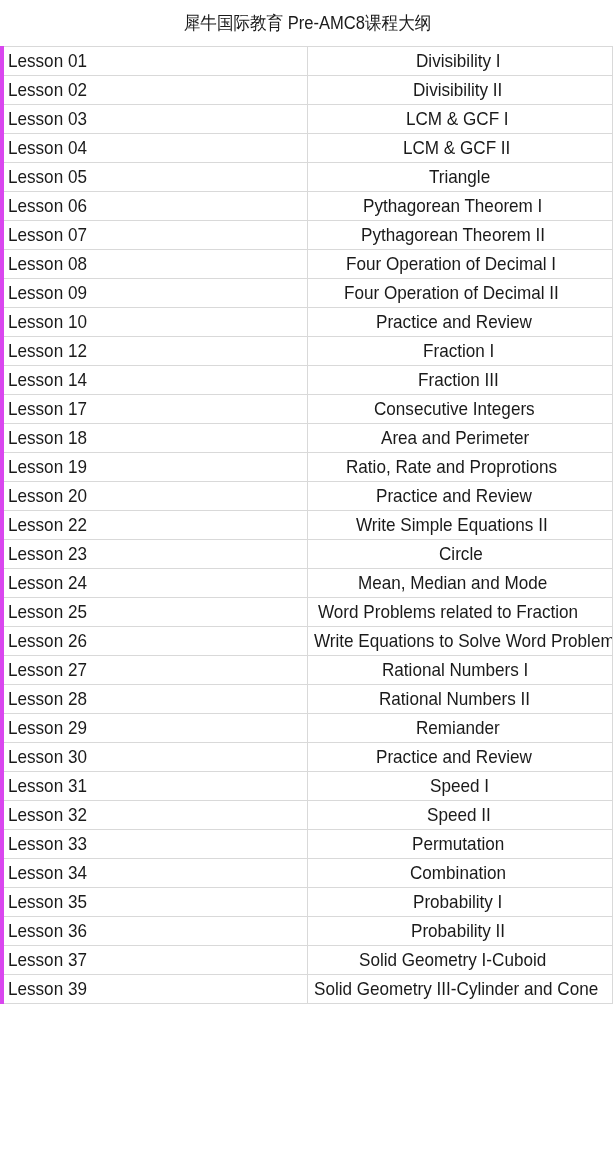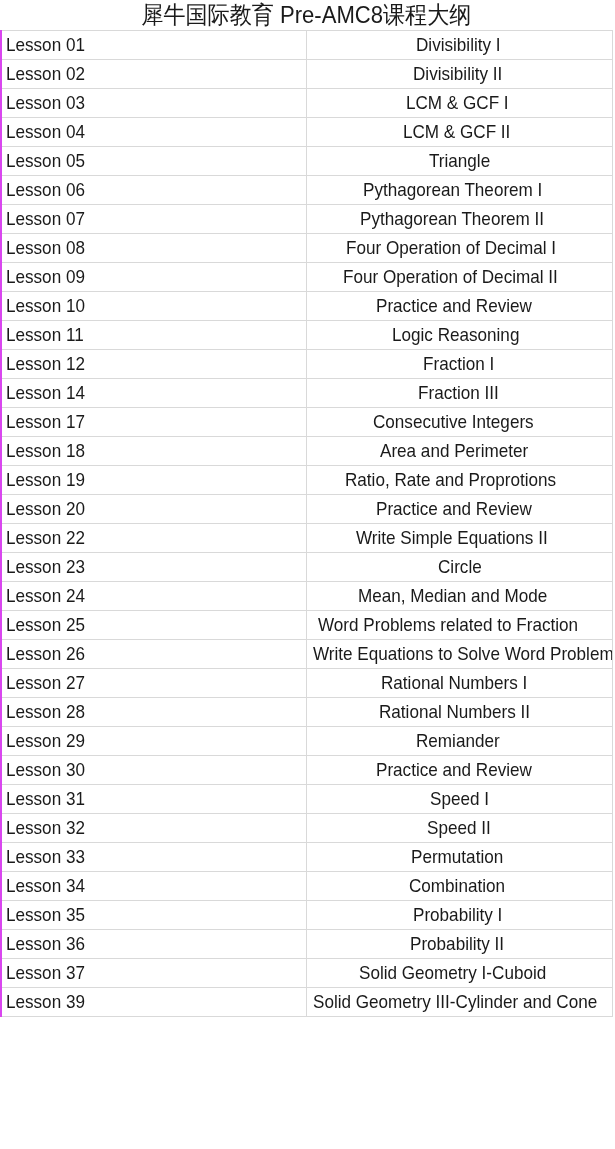--- a/index.html
+++ b/index.html
@@ -28,25 +28,25 @@
     table-layout: fixed;
     width: 613px;
     margin: 0;
     border-spacing: 0;
   }
 
   
   tr.title-row td.title-cell {
     height: 30px;
     line-height: 30px;
-    padding: 0;
+    padding: 8px;
     text-align: center;
     border: 0;
     border-bottom: 1px solid #d9d9d9;
-    font-size: 24px;
+    font-size: 18px;
     font-weight: 400;
     white-space: nowrap;
     color: #1a1a1a;
     font-family: "Liberation Sans", "DejaVu Sans", sans-serif;
     font-stretch: condensed;
     vertical-align: middle;
   }
   .title-text {
     display: inline-block;
     transform: scaleX(0.92);
@@ -62,21 +62,21 @@
     font-weight: 400;
     white-space: nowrap;
     overflow: hidden;
     vertical-align: middle;
     border-bottom: 1px solid #d9d9d9;
     color: #1a1a1a;
   }
 
   tr.lesson-row td.lesson-id-cell {
     width: 186px;
-    border-left: 2px solid #d946ef;
+    border-left: 4px solid #d946ef;
     border-right: 1px solid #d9d9d9;
     padding-left: 4px;
   }
 
   tr.lesson-row td.lesson-title-cell {
     width: 426px;
     border-right: 1px solid #d9d9d9;
     padding-left: 6px;
     text-align: center;
   }
@@ -138,24 +138,20 @@
         </tr>
         <tr class="lesson-row">
           <td class="lesson-id-cell"><span class="cell-text">Lesson 09</span></td>
           <td class="lesson-title-cell"><span class="cell-text">Four Operation of Decimal II</span></td>
         </tr>
         <tr class="lesson-row">
           <td class="lesson-id-cell"><span class="cell-text">Lesson 10</span></td>
           <td class="lesson-title-cell"><span class="cell-text">Practice and Review</span></td>
         </tr>
         <tr class="lesson-row">
-          <td class="lesson-id-cell"><span class="cell-text">Lesson 11</span></td>
-          <td class="lesson-title-cell"><span class="cell-text">Logic Reasoning</span></td>
-        </tr>
-        <tr class="lesson-row">
           <td class="lesson-id-cell"><span class="cell-text">Lesson 12</span></td>
           <td class="lesson-title-cell"><span class="cell-text">Fraction I</span></td>
         </tr>
         <tr class="lesson-row">
           <td class="lesson-id-cell"><span class="cell-text">Lesson 14</span></td>
           <td class="lesson-title-cell"><span class="cell-text">Fraction III</span></td>
         </tr>
         <tr class="lesson-row">
           <td class="lesson-id-cell"><span class="cell-text">Lesson 17</span></td>
           <td class="lesson-title-cell"><span class="cell-text">Consecutive Integers</span></td>

